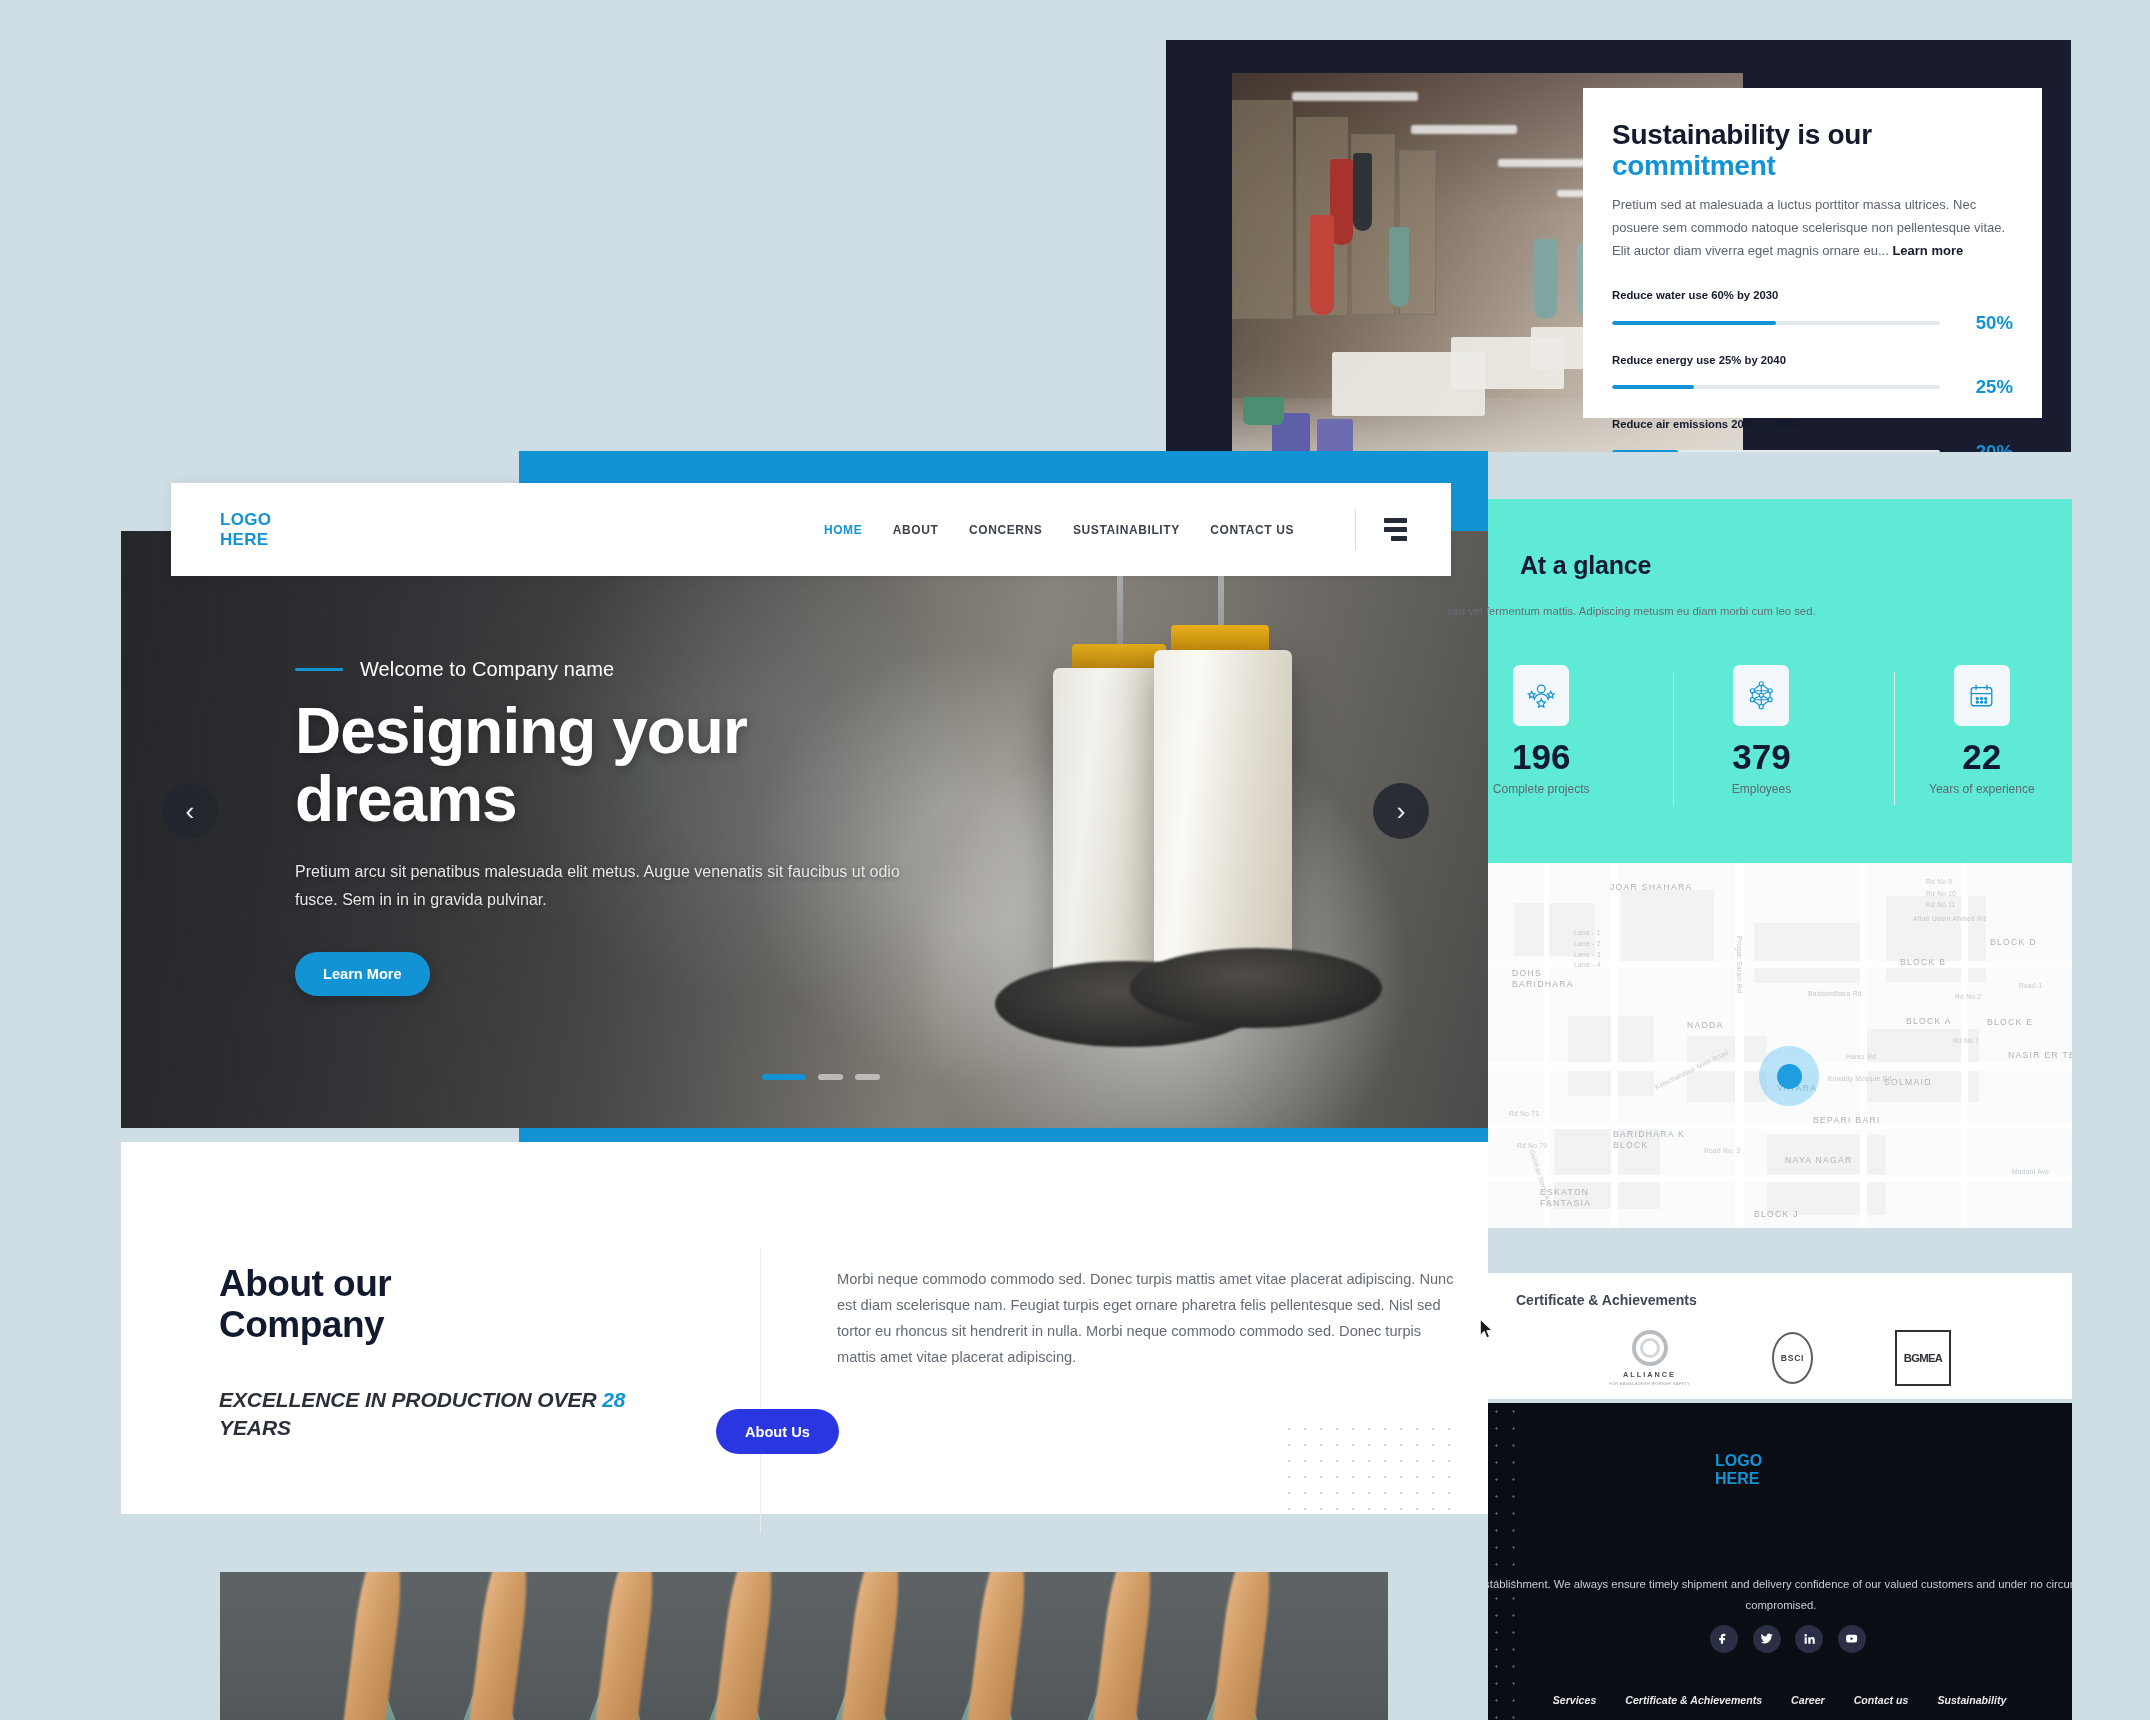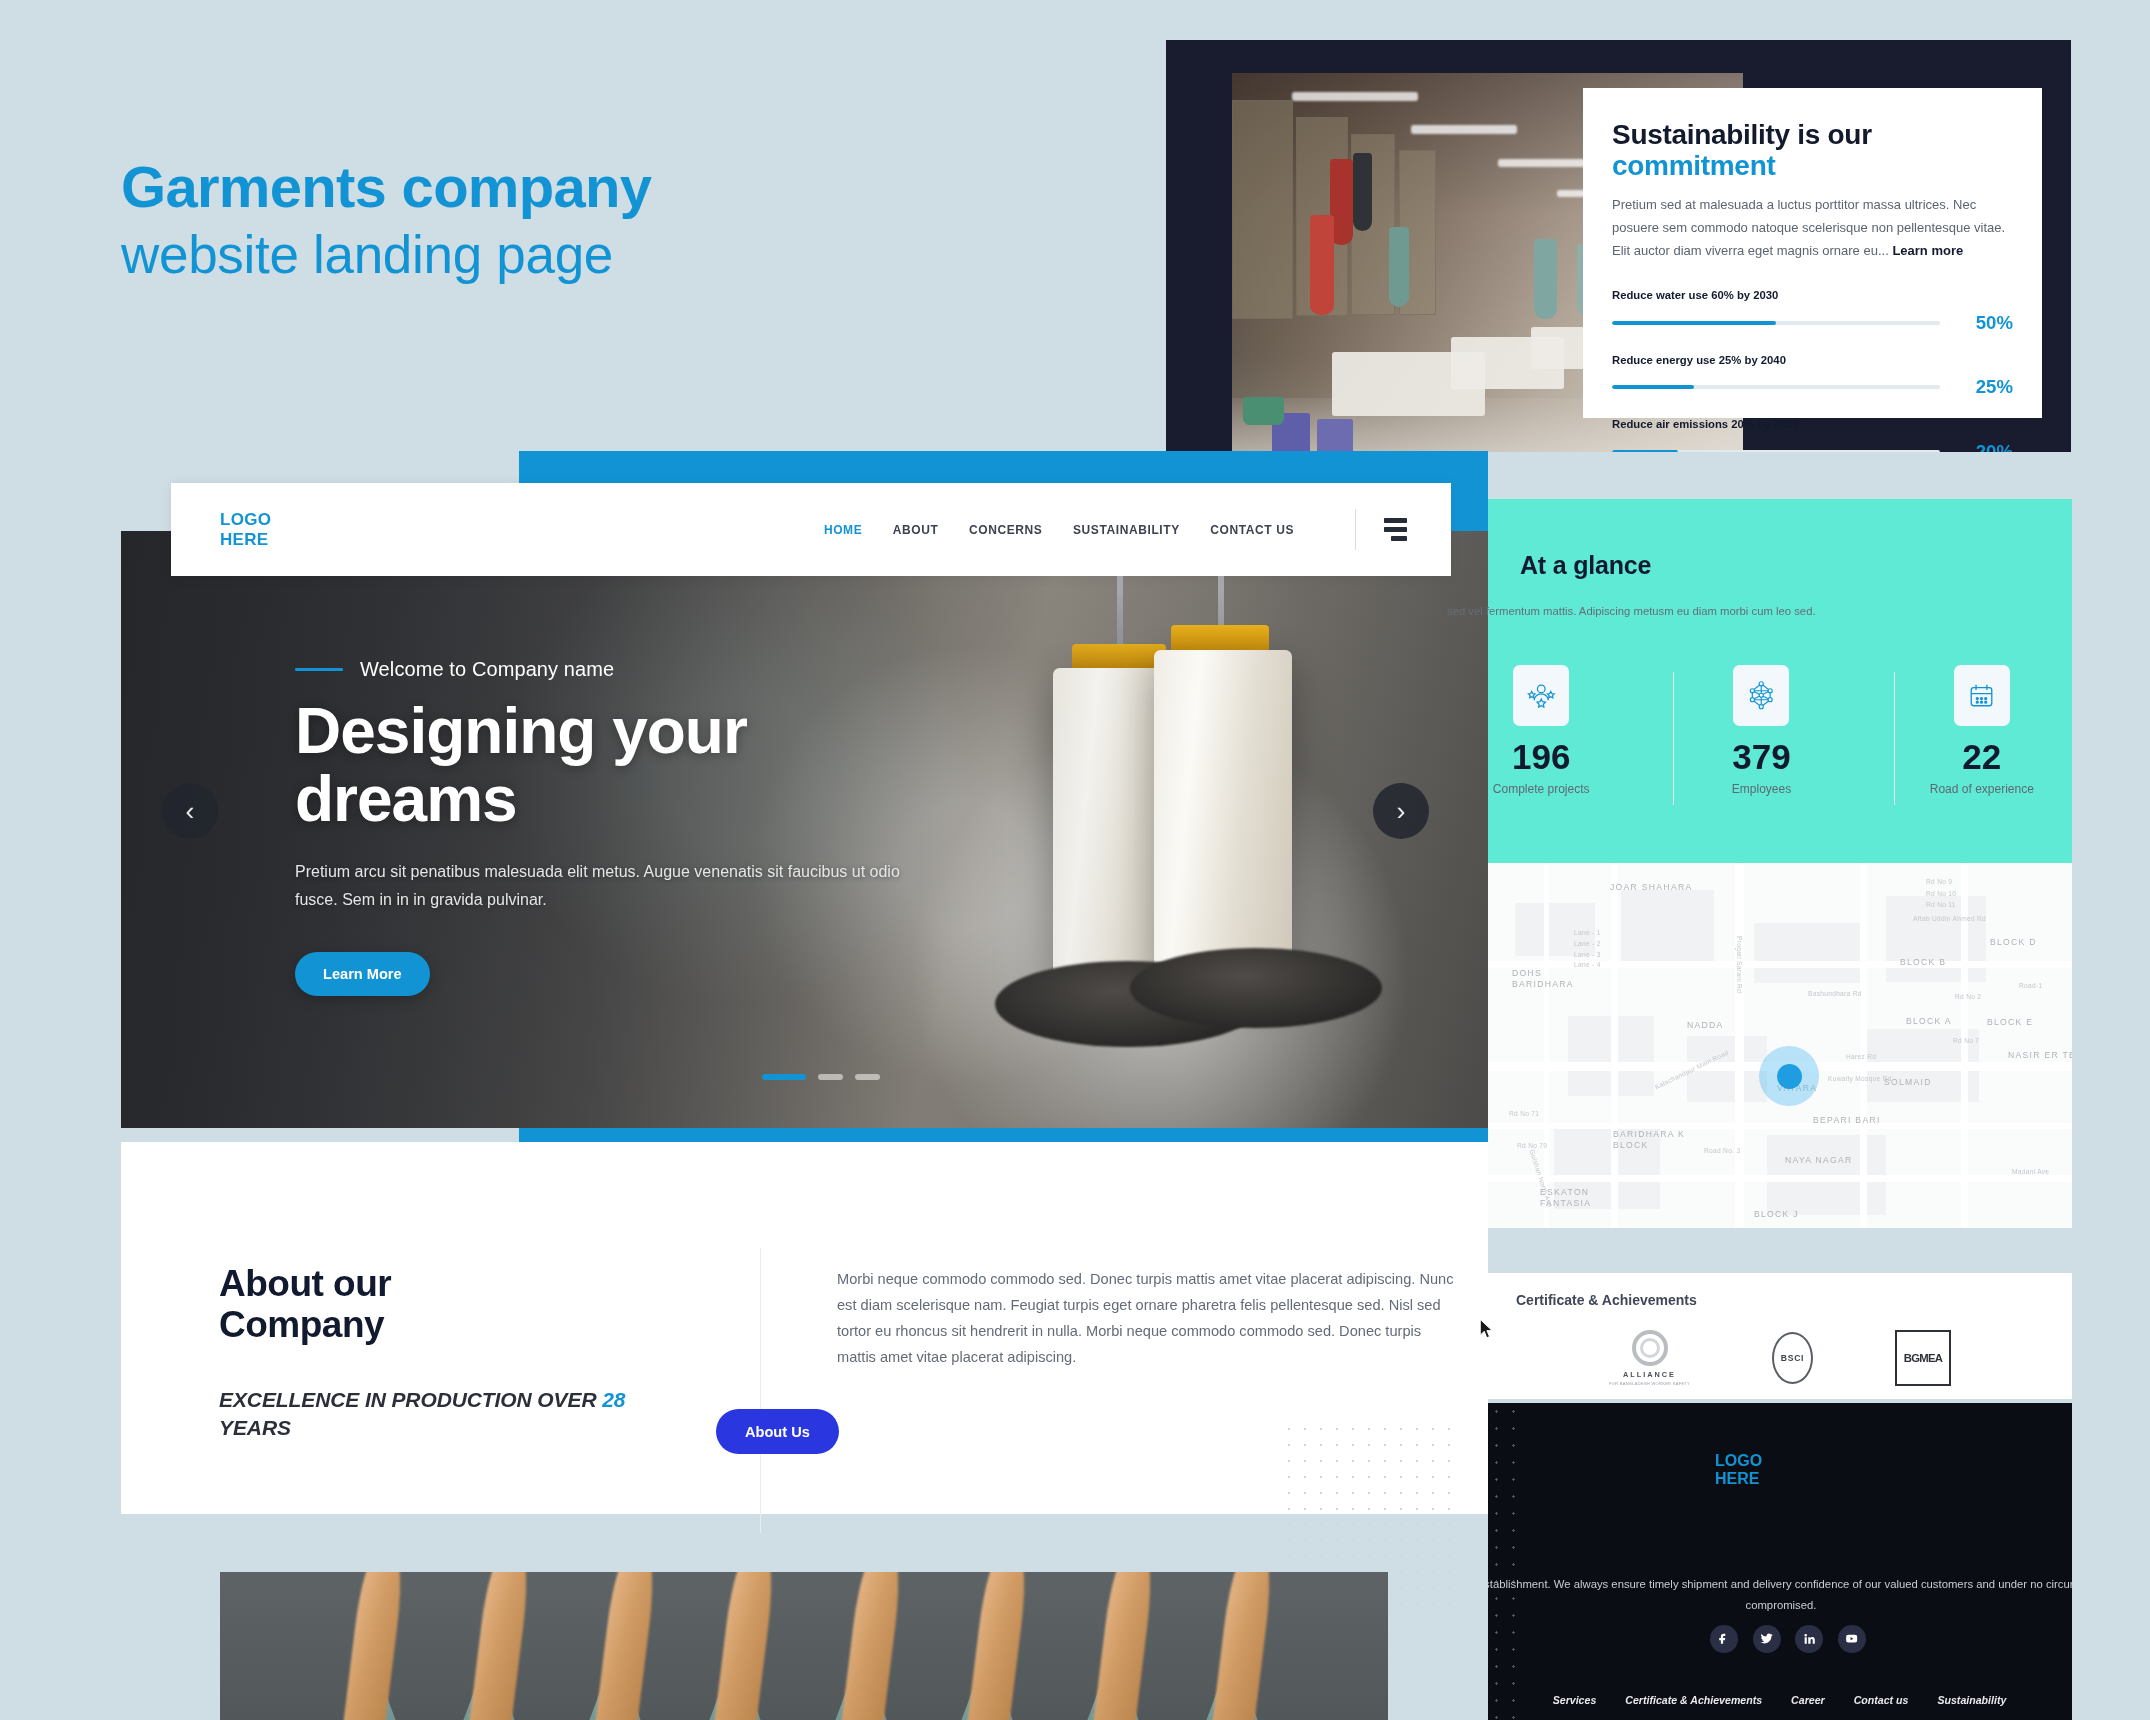--- a/index.html
+++ b/index.html
@@ -370,24 +370,20 @@
   }
 
   
   .cursor { position:absolute; left:1479px; top:1318px; z-index:60; }
 </style>
 </head>
 <body>
 
 <div class="stage">
 
-  <div class="title-wrap">
-    <div class="title-1">Garments company</div>
-    <div class="title-2">website landing page</div>
-  </div>
 
   <div class="panel-dark-top">
     <div class="factory-photo">
       <div class="fp-beam" style="left:60px;top:18.6px;width:126px;height:9.3px;"></div>
       <div class="fp-beam" style="left:179px;top:52px;width:106px;height:8.6px;"></div>
       <div class="fp-beam" style="left:266px;top:86px;width:93px;height:8px;"></div>
       <div class="fp-beam" style="left:325px;top:117px;width:80px;height:7.3px;"></div>
       <div class="fp-beam" style="left:372px;top:142px;width:66px;height:6.6px;"></div>
       <div class="fp-win" style="left:0px;top:26.6px;width:61px;height:219px;"></div>
       <div class="fp-win" style="left:64px;top:44px;width:52px;height:199px;"></div>
@@ -540,21 +536,21 @@
             <path d="M7 21h34M15 6v9M33 6v9"></path>
             <circle cx="17" cy="29" r="1.6" fill="#1294d4"></circle>
               <circle cx="24" cy="29" r="1.6" fill="#1294d4"></circle>
             <circle cx="31" cy="29" r="1.6" fill="#1294d4"></circle>
               <circle cx="17" cy="35" r="1.6" fill="#1294d4"></circle>
             <circle cx="24" cy="35" r="1.6" fill="#1294d4"></circle>
               <circle cx="31" cy="35" r="1.6" fill="#1294d4"></circle>
           </svg>
         </div>
         <div class="stat-num">22</div>
-        <div class="stat-label">Road of experience</div>
+        <div class="stat-label">Years of experience</div>
       </div>
     </div>
   </div>
 
   <div class="map">
     <div class="map-blk" style="left:26.6px;top:40px;width:80px;height:53px;"></div>
     <div class="map-blk" style="left:133px;top:26.6px;width:93px;height:73px;"></div>
     <div class="map-blk" style="left:266px;top:60px;width:106px;height:60px;"></div>
     <div class="map-blk" style="left:398px;top:33px;width:100px;height:86px;"></div>
     <div class="map-blk" style="left:80px;top:153px;width:86px;height:80px;"></div>

